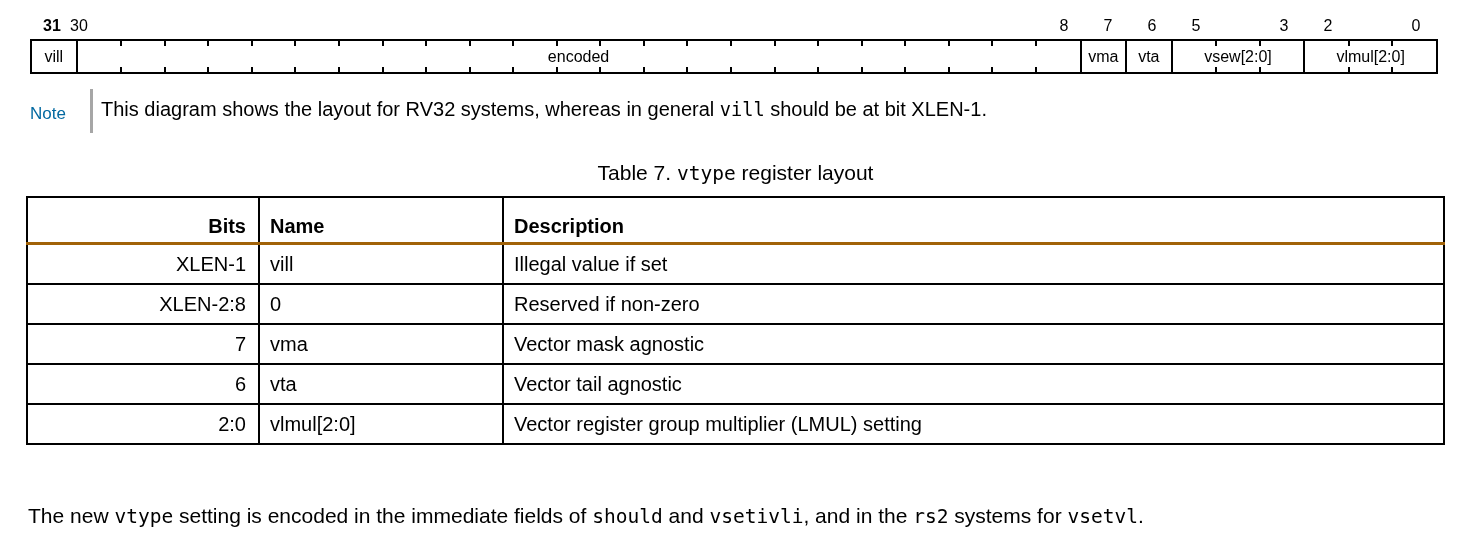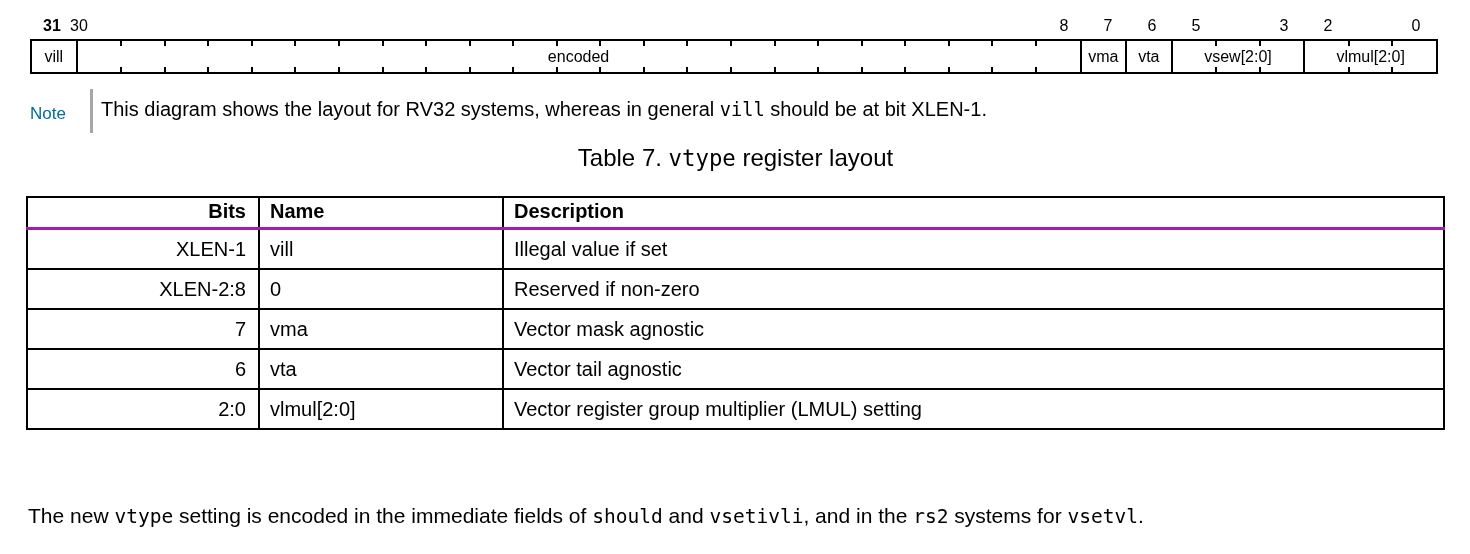--- a/index.html
+++ b/index.html
@@ -81,42 +81,42 @@
   .note-text {
     position: absolute;
     left: 101px; top: 98px;
     font-size: 20px;
     white-space: nowrap;
   }
 
   
   .table-caption {
     position: absolute;
-    left: 26px; top: 144px;
+    left: 26px; top: 161px;
     width: 1419px;
     text-align: center;
-    font-size: 24px;
+    font-size: 21px;
   }
   .vtype-table {
     position: absolute;
     left: 26px; top: 196px;
     width: 1419px;
     border-collapse: collapse;
     font-size: 20px;
     table-layout: fixed;
   }
   .vtype-table th, .vtype-table td {
     border: 2px solid #000000;
     line-height: 24px;
     overflow: hidden;
   }
   .vtype-table thead th {
     font-weight: bold;
-    padding: 1px 10px 4px 10px;
-    border-bottom: 3px solid #a21caf;
+    padding: 16px 10px 4px 10px;
+    border-bottom: 3px solid #a16207;
   }
   .vtype-table td { padding: 7px 10px; }
   .col-bits { text-align: right; padding-right: 12px !important; }
   .col-name { text-align: left; }
   .col-description { text-align: left; }
   col.w-bits { width: 232px; }
   col.w-name { width: 244px; }
 
   
   .body-paragraph {

